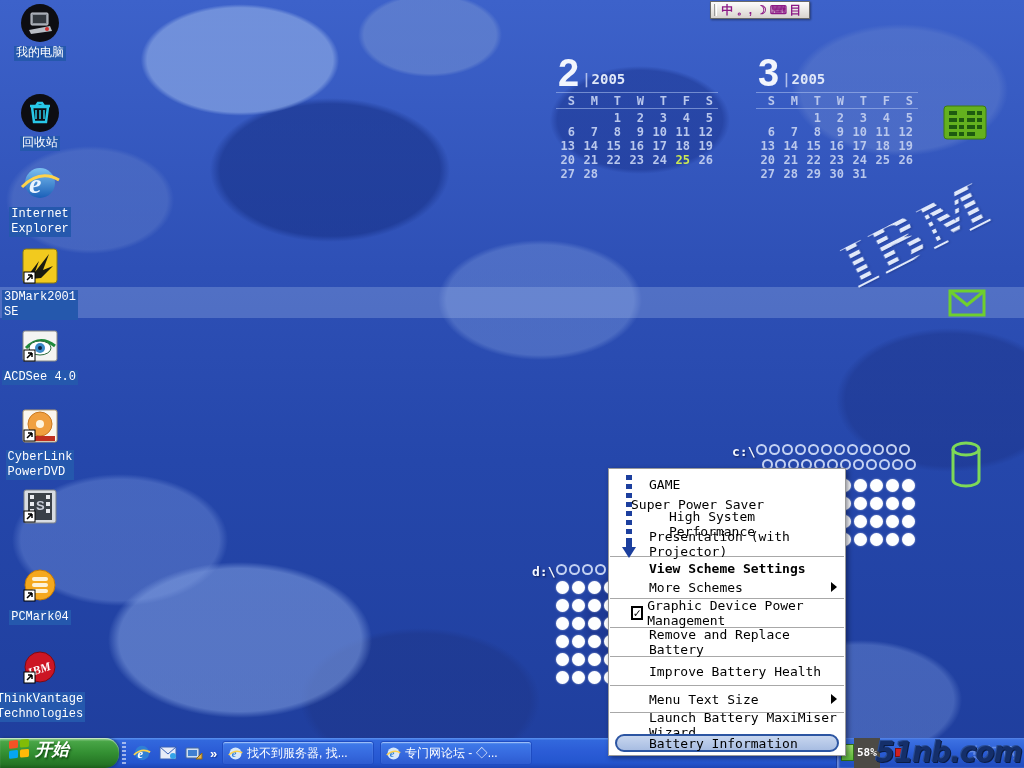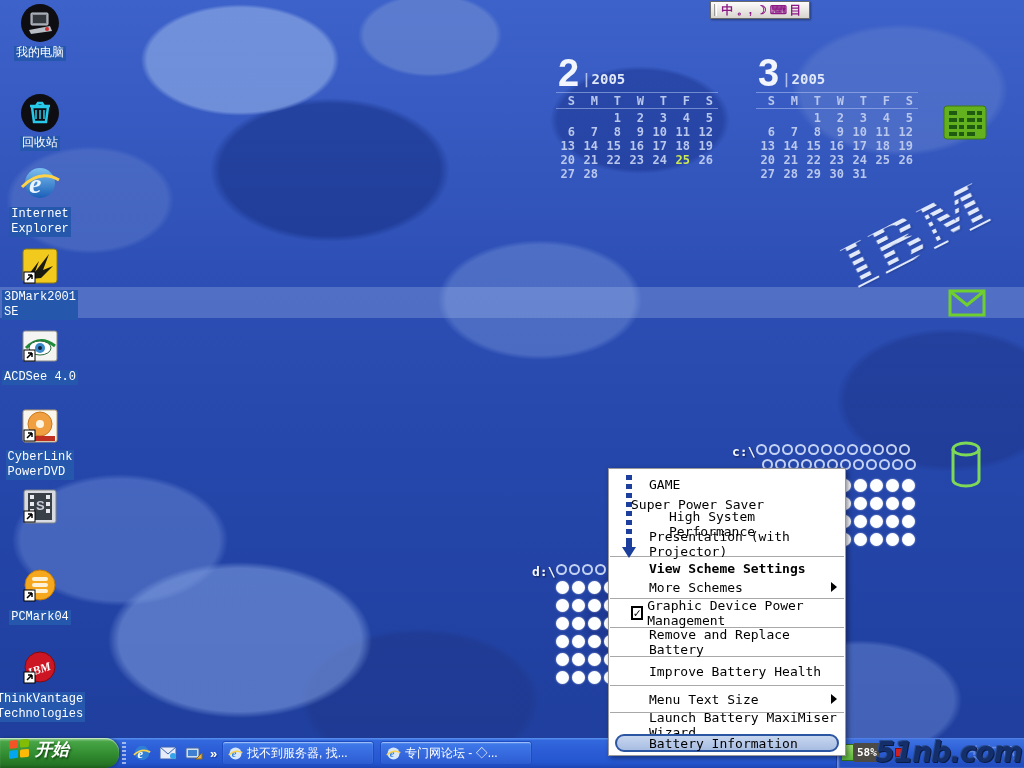--- a/index.html
+++ b/index.html
@@ -118,21 +118,21 @@
     display:flex; align-items:center; gap:4px; padding:0 5px; color:#fff; font-size:12px;
     white-space:nowrap; overflow:hidden;
   }
   .tray {
     position:absolute; right:0; top:0; width:188px; height:30px;
     background:linear-gradient(180deg,#3f74e4 0%,#2a5cd4 50%,#1f4bbd 100%);
     border-left:1px solid #1a3da0; box-shadow:inset 2px 0 2px rgba(255,255,255,.35);
   }
   .batt { position:absolute; left:4px; top:6px; height:17px; display:flex; align-items:center; }
   .batt-green { width:13px; height:17px; background:linear-gradient(180deg,#9fe06c,#5cb83a); border:1px solid #2e7018; }
-  .batt-box { height:19px; background:#4c4a45; color:#fff; font-size:11px; font-weight:bold; display:flex; align-items:center; padding:0 3px; font-family:"DejaVu Sans Mono",monospace; }
+  .batt-box { height:30px; background:#4c4a45; color:#fff; font-size:11px; font-weight:bold; display:flex; align-items:center; padding:0 3px; font-family:"DejaVu Sans Mono",monospace; }
   .tray-red { position:absolute; left:58px; top:10px; width:9px; height:9px; background:#d02020; border:1px solid #7d0f0f; }
   .watermark {
     position:absolute; right:2px; top:-2px; z-index:45; pointer-events:none;
     font-family:"DejaVu Sans",sans-serif; font-weight:bold; font-style:italic;
     font-size:28px; letter-spacing:-1px; color:#152f6a;
     text-shadow:1px 1px 0 #0a1c45, -1px -1px 0 #2a4d94;
   }
   .watermark-cn { position:absolute; right:4px; top:6px; z-index:44; color:rgba(200,220,255,.35); font-size:15px; font-weight:bold; letter-spacing:2px; pointer-events:none; }
 </style>
 </head>

